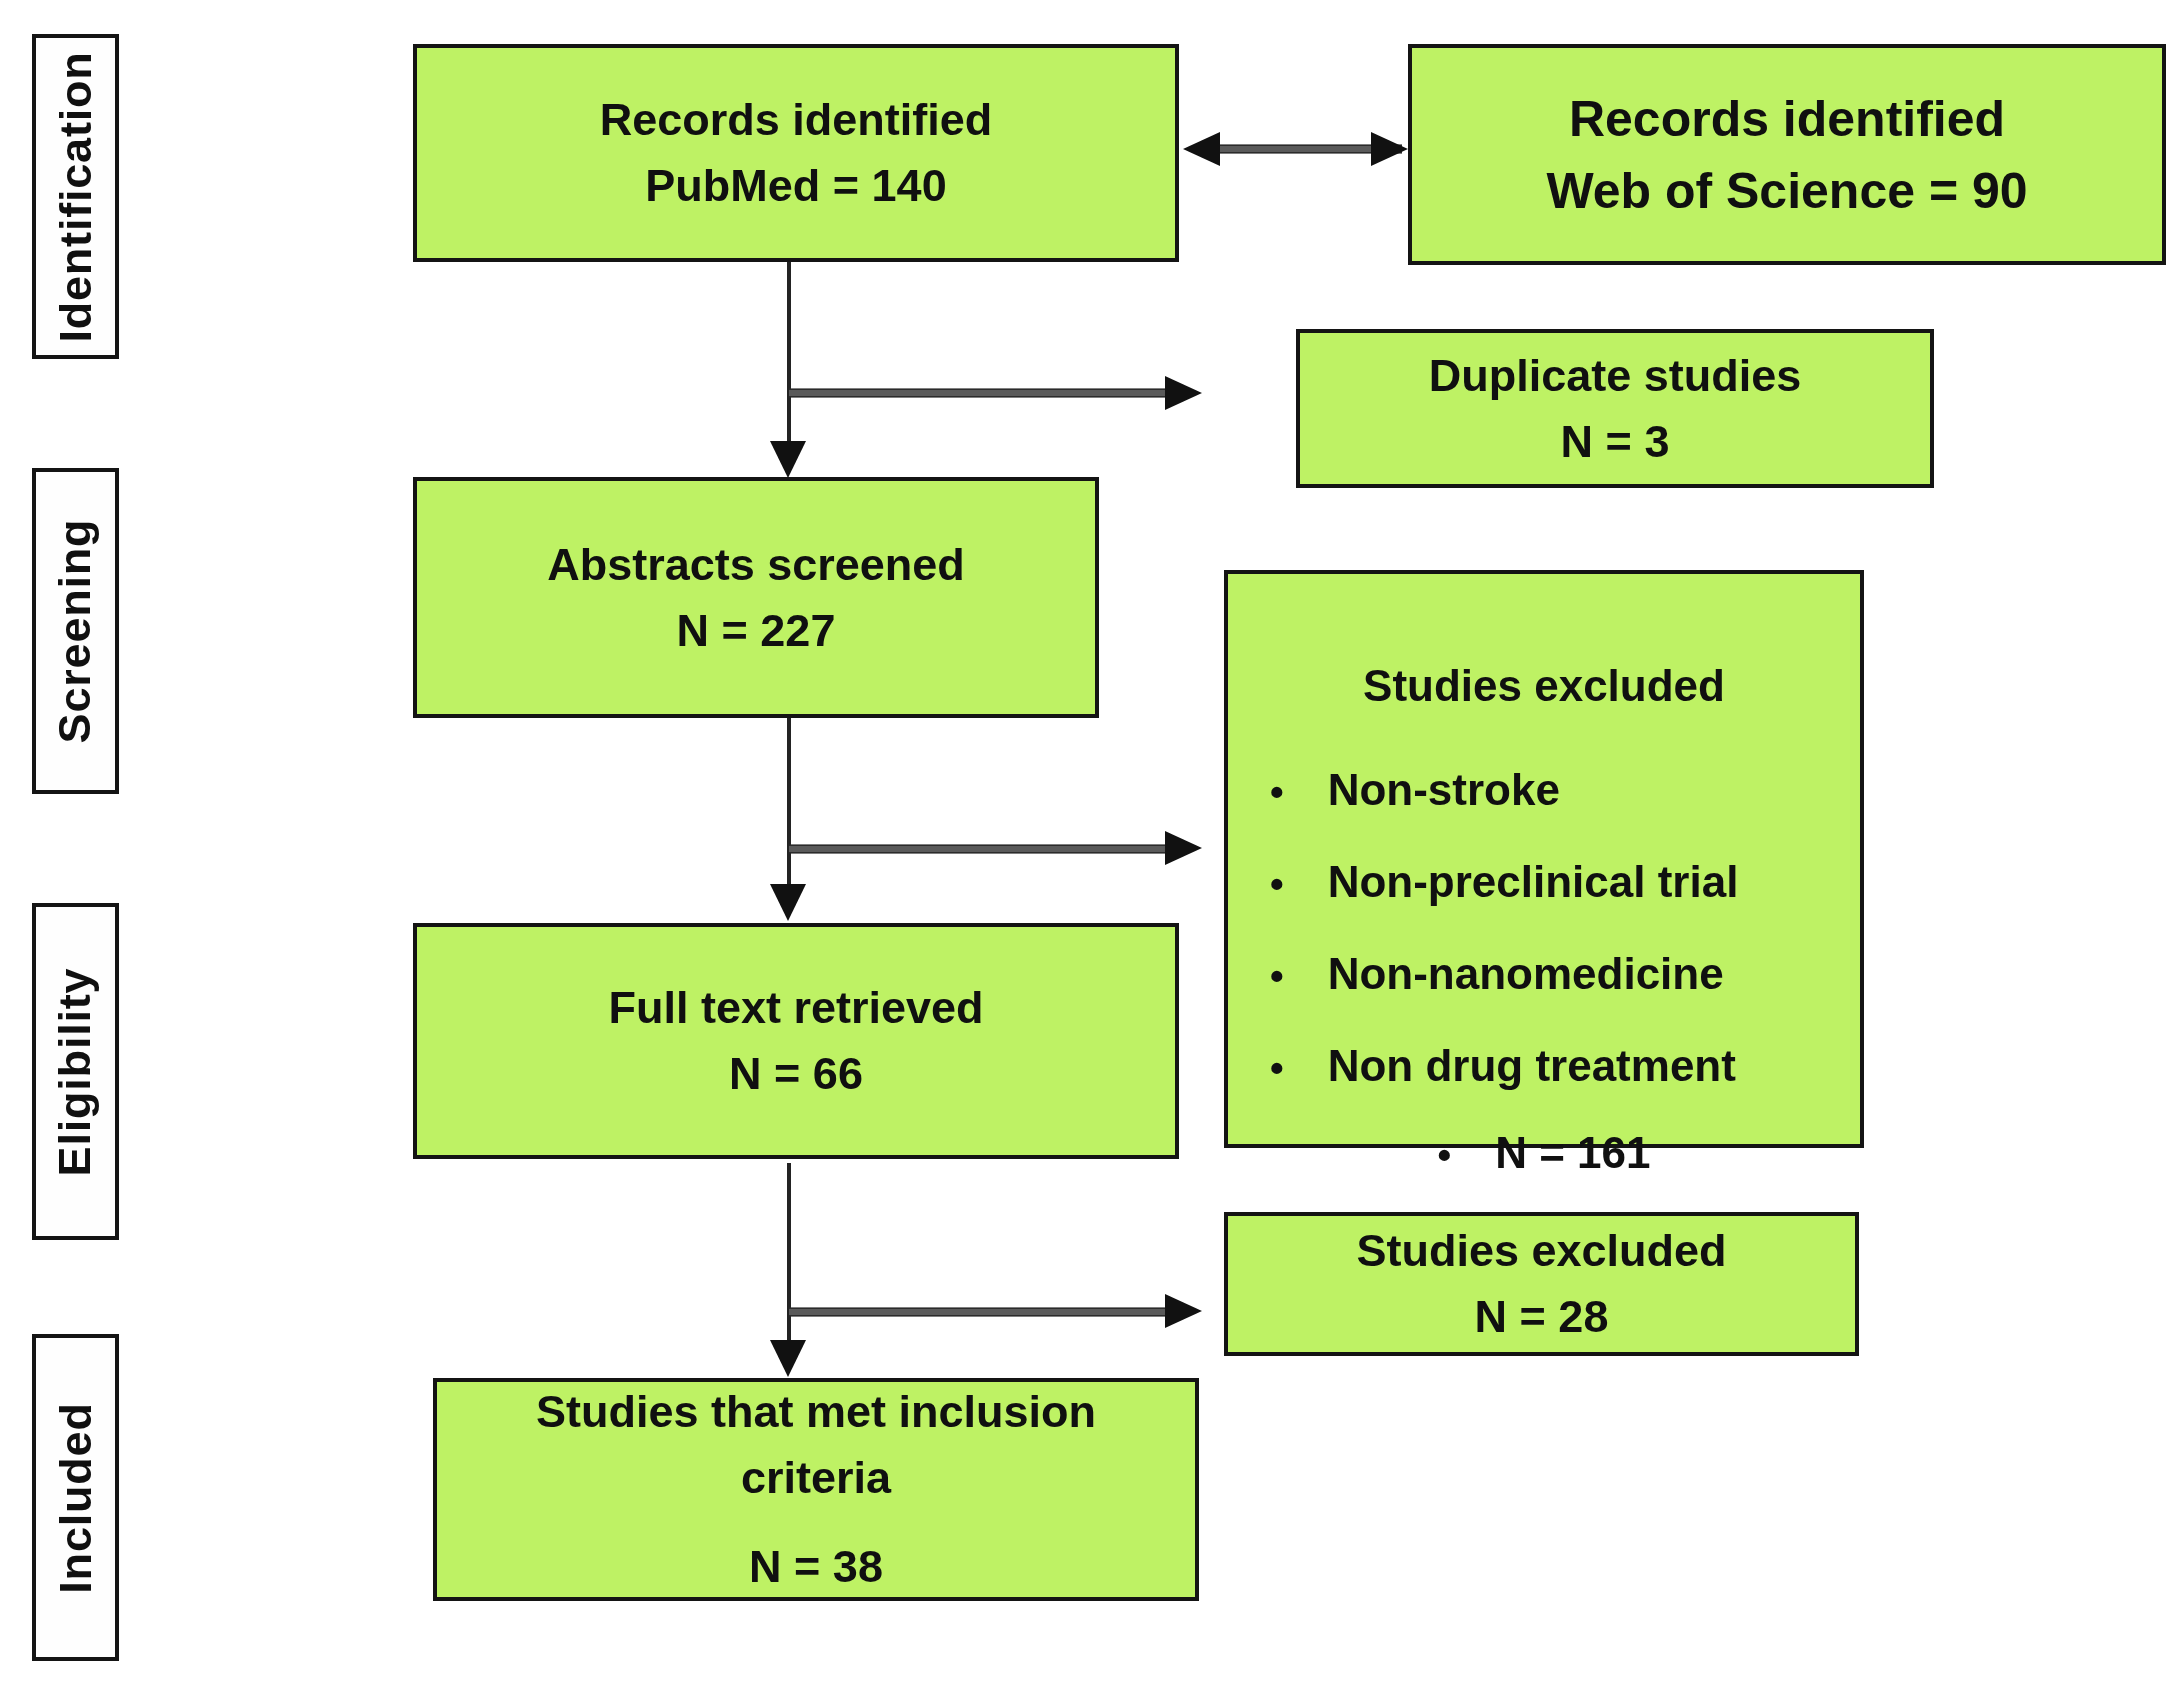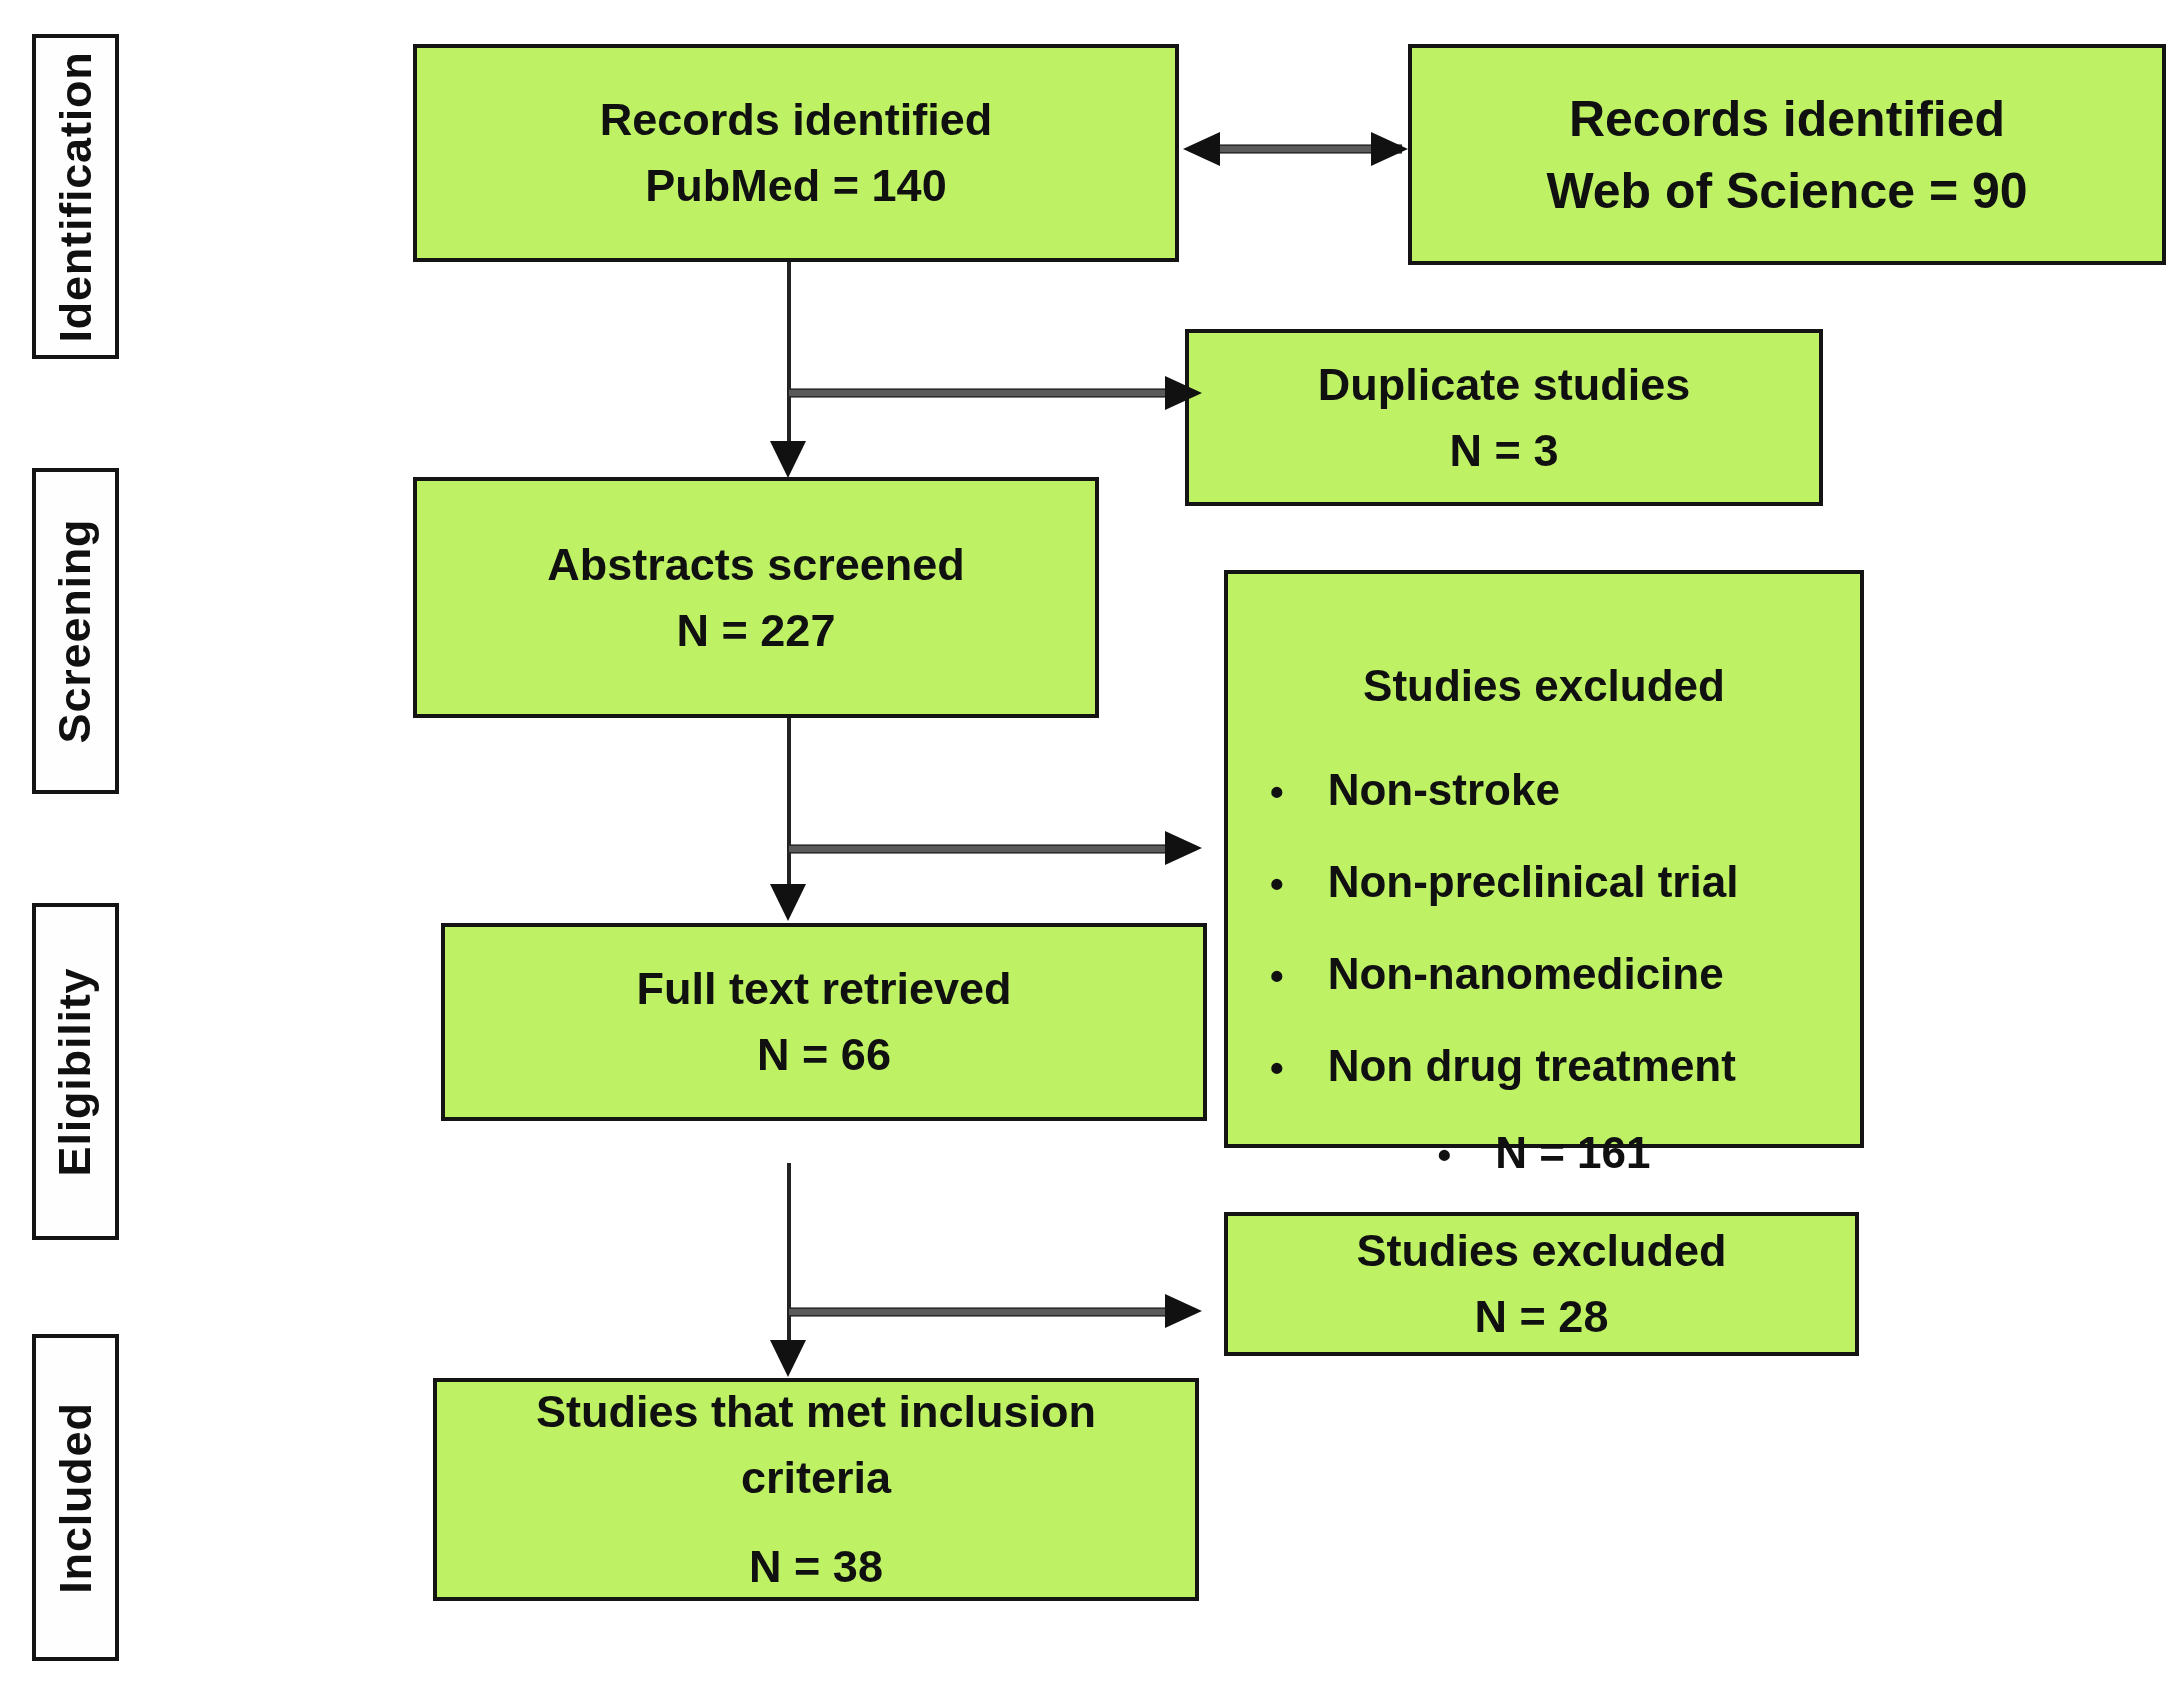--- a/index.html
+++ b/index.html
@@ -129,37 +129,37 @@
   <div class="fbox" style="left:413px; top:44px; width:766px; height:218px;">
     <div class="line">Records identified</div>
     <div class="line">PubMed = 140</div>
   </div>
 
   <div class="fbox" style="left:413px; top:477px; width:686px; height:241px;">
     <div class="line">Abstracts screened</div>
     <div class="line">N = 227</div>
   </div>
 
-  <div class="fbox" style="left:413px; top:923px; width:766px; height:198px;margin-left:28px;">
+  <div class="fbox" style="left:413px; top:923px; width:766px; height:236px;">
     <div class="line">Full text retrieved</div>
     <div class="line">N = 66</div>
   </div>
 
   <div class="fbox" style="left:413px; top:1378px; width:766px; height:223px;margin-left:20px;">
     <div class="line">Studies that met inclusion</div>
     <div class="line">criteria</div>
     <div class="line final-gap">N = 38</div>
   </div>
 
   <div class="fbox" style="left:1408px; top:44px; width:758px; height:221px;">
     <div class="line big">Records identified</div>
     <div class="line big">Web of Science = 90</div>
   </div>
 
-  <div class="fbox" style="left:1185px; top:329px; width:638px; height:177px;">
+  <div class="fbox" style="left:1296px; top:329px; width:638px; height:159px;">
     <div class="line">Duplicate studies</div>
     <div class="line">N = 3</div>
   </div>
 
   <div class="fbox excl" style="left:1224px; top:570px; width:640px; height:578px;">
     <div class="excl-title">Studies excluded</div>
     <div class="bullet-row">
       <span class="dot">•</span>
       <span>Non-stroke</span>
     </div>

